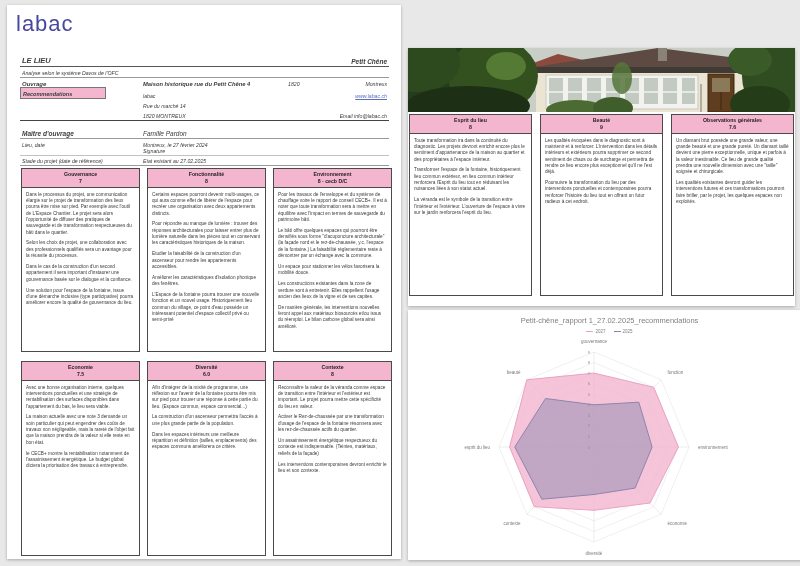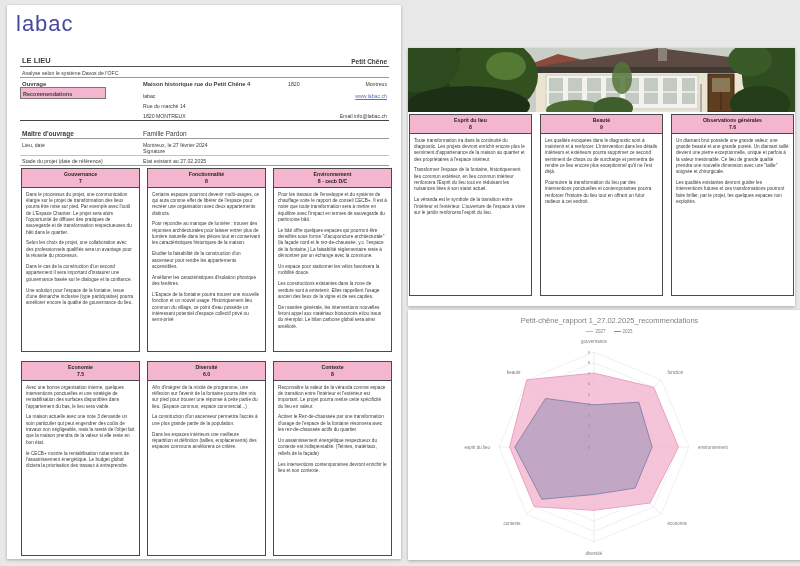--- a/index.html
+++ b/index.html
@@ -7,21 +7,21 @@
   .sheet{position:absolute;background:#fff;box-shadow:0 1px 3px rgba(0,0,0,.28);}
   #page-left{left:7px;top:5px;width:394px;height:554px;}
   #card-top{left:408px;top:48px;width:387px;height:258px;}
   #card-chart{left:408px;top:310px;width:387px;height:250px;padding-left:16px;}
 
   .logo{position:absolute;left:9px;top:6px;font-size:22px;color:#47479f;letter-spacing:1px;font-weight:400;}
 
   
   .htable{position:absolute;left:13px;top:47px;width:369px;font-size:5.2px;color:#3c3c3c;}
   .hrow{position:relative;box-sizing:border-box;}
-  .hrow span,.hrow a{position:absolute;bottom:1px;white-space:nowrap;}
+  .hrow span,.hrow a{position:absolute;bottom:1px;white-space:nowrap;font-style:italic;}
   .r-title{height:15px;border-bottom:1px solid #555;}
   .r-analyse{height:11px;border-bottom:1px solid #999;}
   .r-ouvrage{height:10px;}
   .r-reco{height:12px;}
   .r-street{height:10px;}
   .r-city{height:11px;border-bottom:1px solid #444;}
   .r-owner{height:18px;border-bottom:1px solid #999;}
   .r-date{height:10px;}
   .r-sig{height:7px;border-bottom:1px solid #c2c2c2;}
   .r-stage{height:10px;border-bottom:1px solid #999;}

